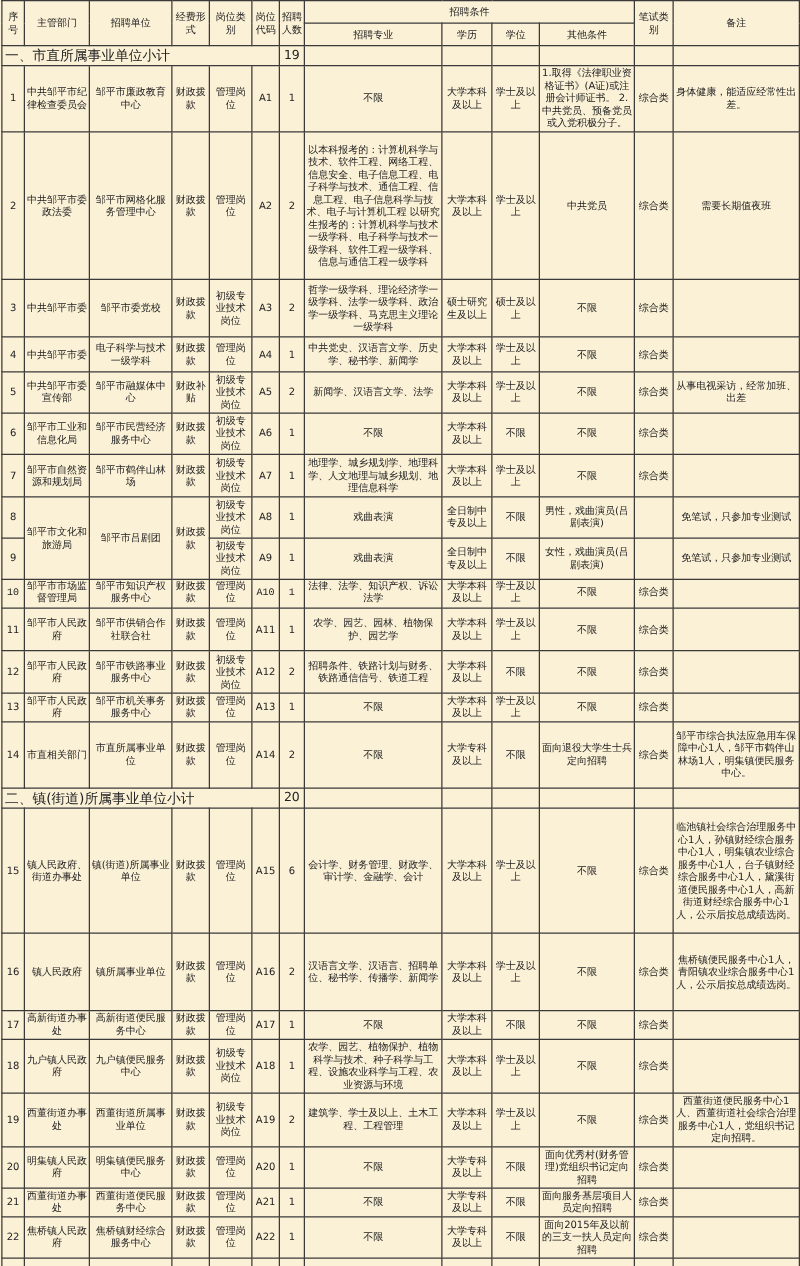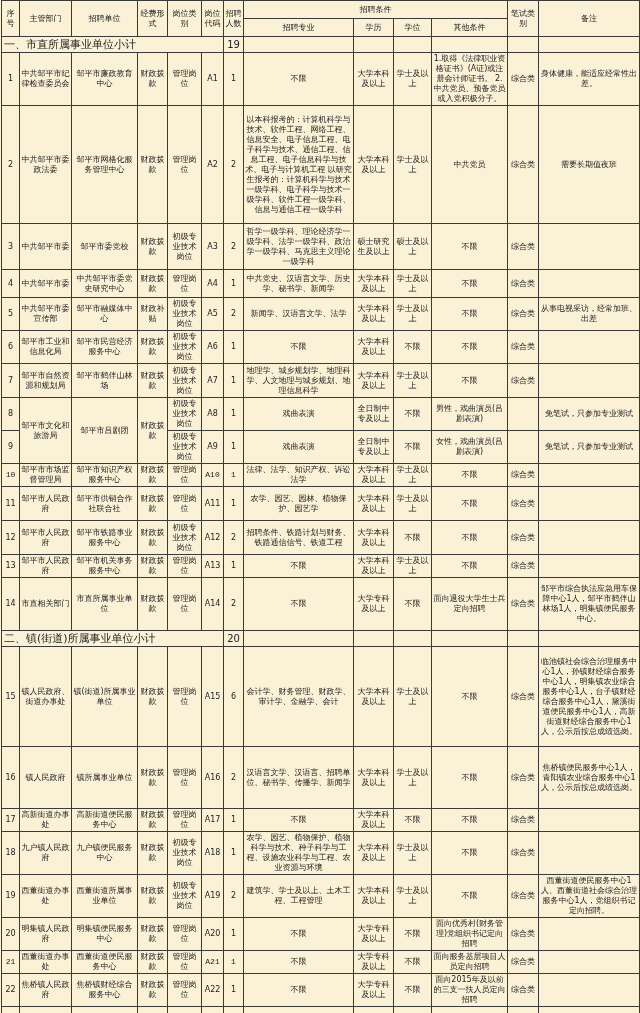--- a/index.html
+++ b/index.html
@@ -103,21 +103,21 @@
         <td>哲学一级学科、理论经济学一级学科、法学一级学科、政治学一级学科、马克思主义理论一级学科</td>
         <td>硕士研究生及以上</td>
         <td>硕士及以上</td>
         <td>不限</td>
         <td>综合类</td>
         <td class="left"></td>
       </tr>
       <tr style="height: 28px;">
         <td>4</td>
         <td>中共邹平市委</td>
-        <td>中共邹平市委党史研究中心</td>
+        <td>电子科学与技术一级学科</td>
         <td>财政拨款</td>
         <td>管理岗位</td>
         <td>A4</td>
         <td>1</td>
         <td>中共党史、汉语言文学、历史学、秘书学、新闻学</td>
         <td>大学本科及以上</td>
         <td>学士及以上</td>
         <td>不限</td>
         <td>综合类</td>
         <td class="left"></td>
@@ -362,21 +362,21 @@
         <td>管理岗位</td>
         <td>A20</td>
         <td>1</td>
         <td>不限</td>
         <td>大学专科及以上</td>
         <td>不限</td>
         <td>面向优秀村(财务管理)党组织书记定向招聘</td>
         <td>综合类</td>
         <td class="left"></td>
       </tr>
-      <tr style="height: 22px; font-family: Liberation Mono, monospace;">
+      <tr style="height: 22px;">
         <td>21</td>
         <td>西董街道办事处</td>
         <td>西董街道便民服务中心</td>
         <td>财政拨款</td>
         <td>管理岗位</td>
         <td>A21</td>
         <td>1</td>
         <td>不限</td>
         <td>大学专科及以上</td>
         <td>不限</td>

